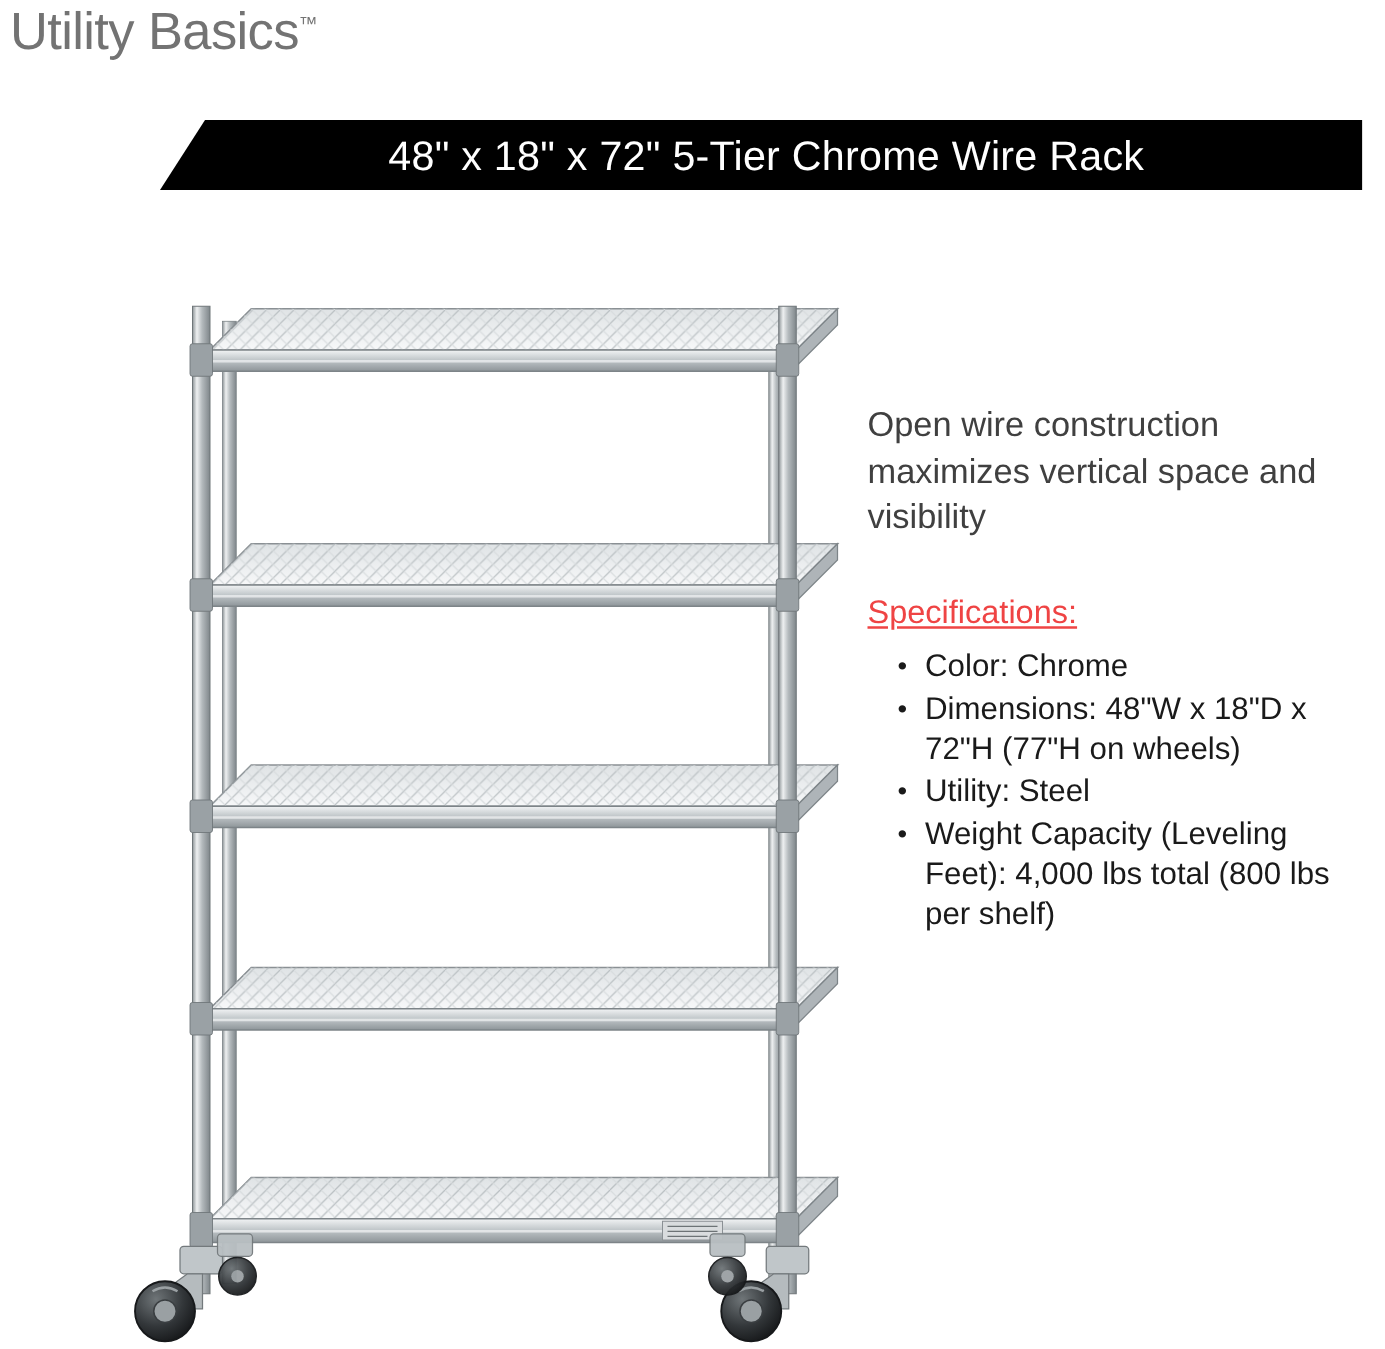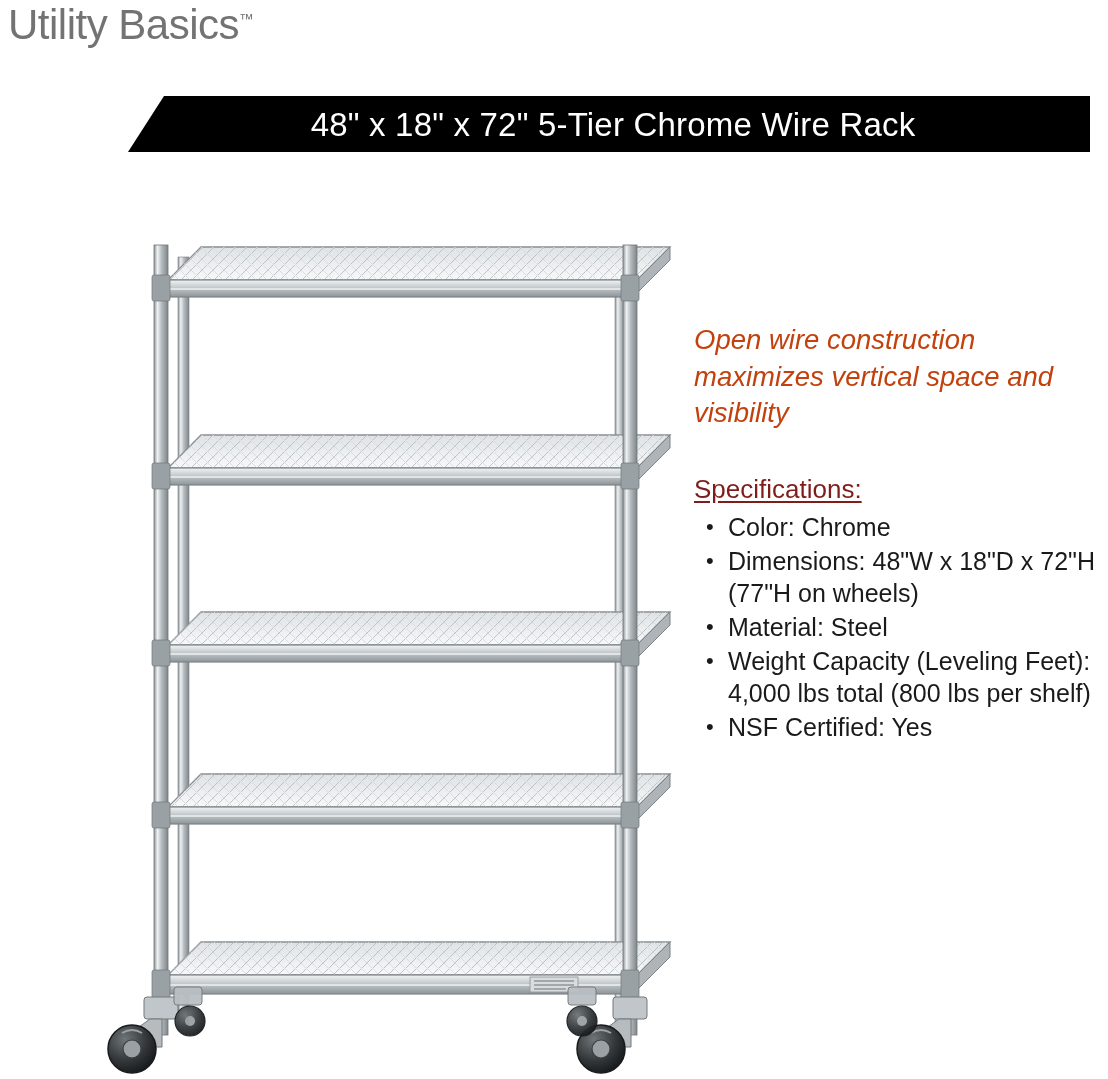--- a/index.html
+++ b/index.html
@@ -64,36 +64,35 @@
   
   .right-col {
     position: absolute;
     left: 694px;
     top: 322px;
     width: 414px;
   }
   .headline {
     font-size: 27.5px;
     line-height: 1.33;
-    color: #c2410c;
+    color: #404040;
     margin: 0 0 42px 0;
     font-weight: 400;
-    font-style: italic;
   }
   .spec-title {
     font-size: 26px;
     line-height: 1.2;
-    color: #7f1d1d;
+    color: #ef4444;
     text-decoration: underline;
     text-underline-offset: 3px;
     margin: 0 0 6px 0;
     font-weight: 400;
   }
   ul.specs {
-    margin: 0;
+    margin: 12px;
     padding-left: 34px;
     list-style: none;
   }
   ul.specs li {
     position: relative;
     font-size: 25px;
     line-height: 1.28;
     color: #1a1a1a;
     margin-bottom: 2px;
   }
@@ -261,17 +260,16 @@
 </div>
 
 <div class="right-col">
   <p class="headline">Open wire construction maximizes vertical space and visibility</p>
 
   <p class="spec-title">Specifications:</p>
 
   <ul class="specs">
     <li>Color: Chrome</li>
     <li>Dimensions: 48"W x 18"D x 72"H (77"H on wheels)</li>
-    <li>Material: Steel</li>
+    <li>Utility: Steel</li>
     <li>Weight Capacity (Leveling Feet): 4,000 lbs total (800 lbs per shelf)</li>
-    <li>NSF Certified: Yes</li>
   </ul>
 </div>
 
 </body></html>

